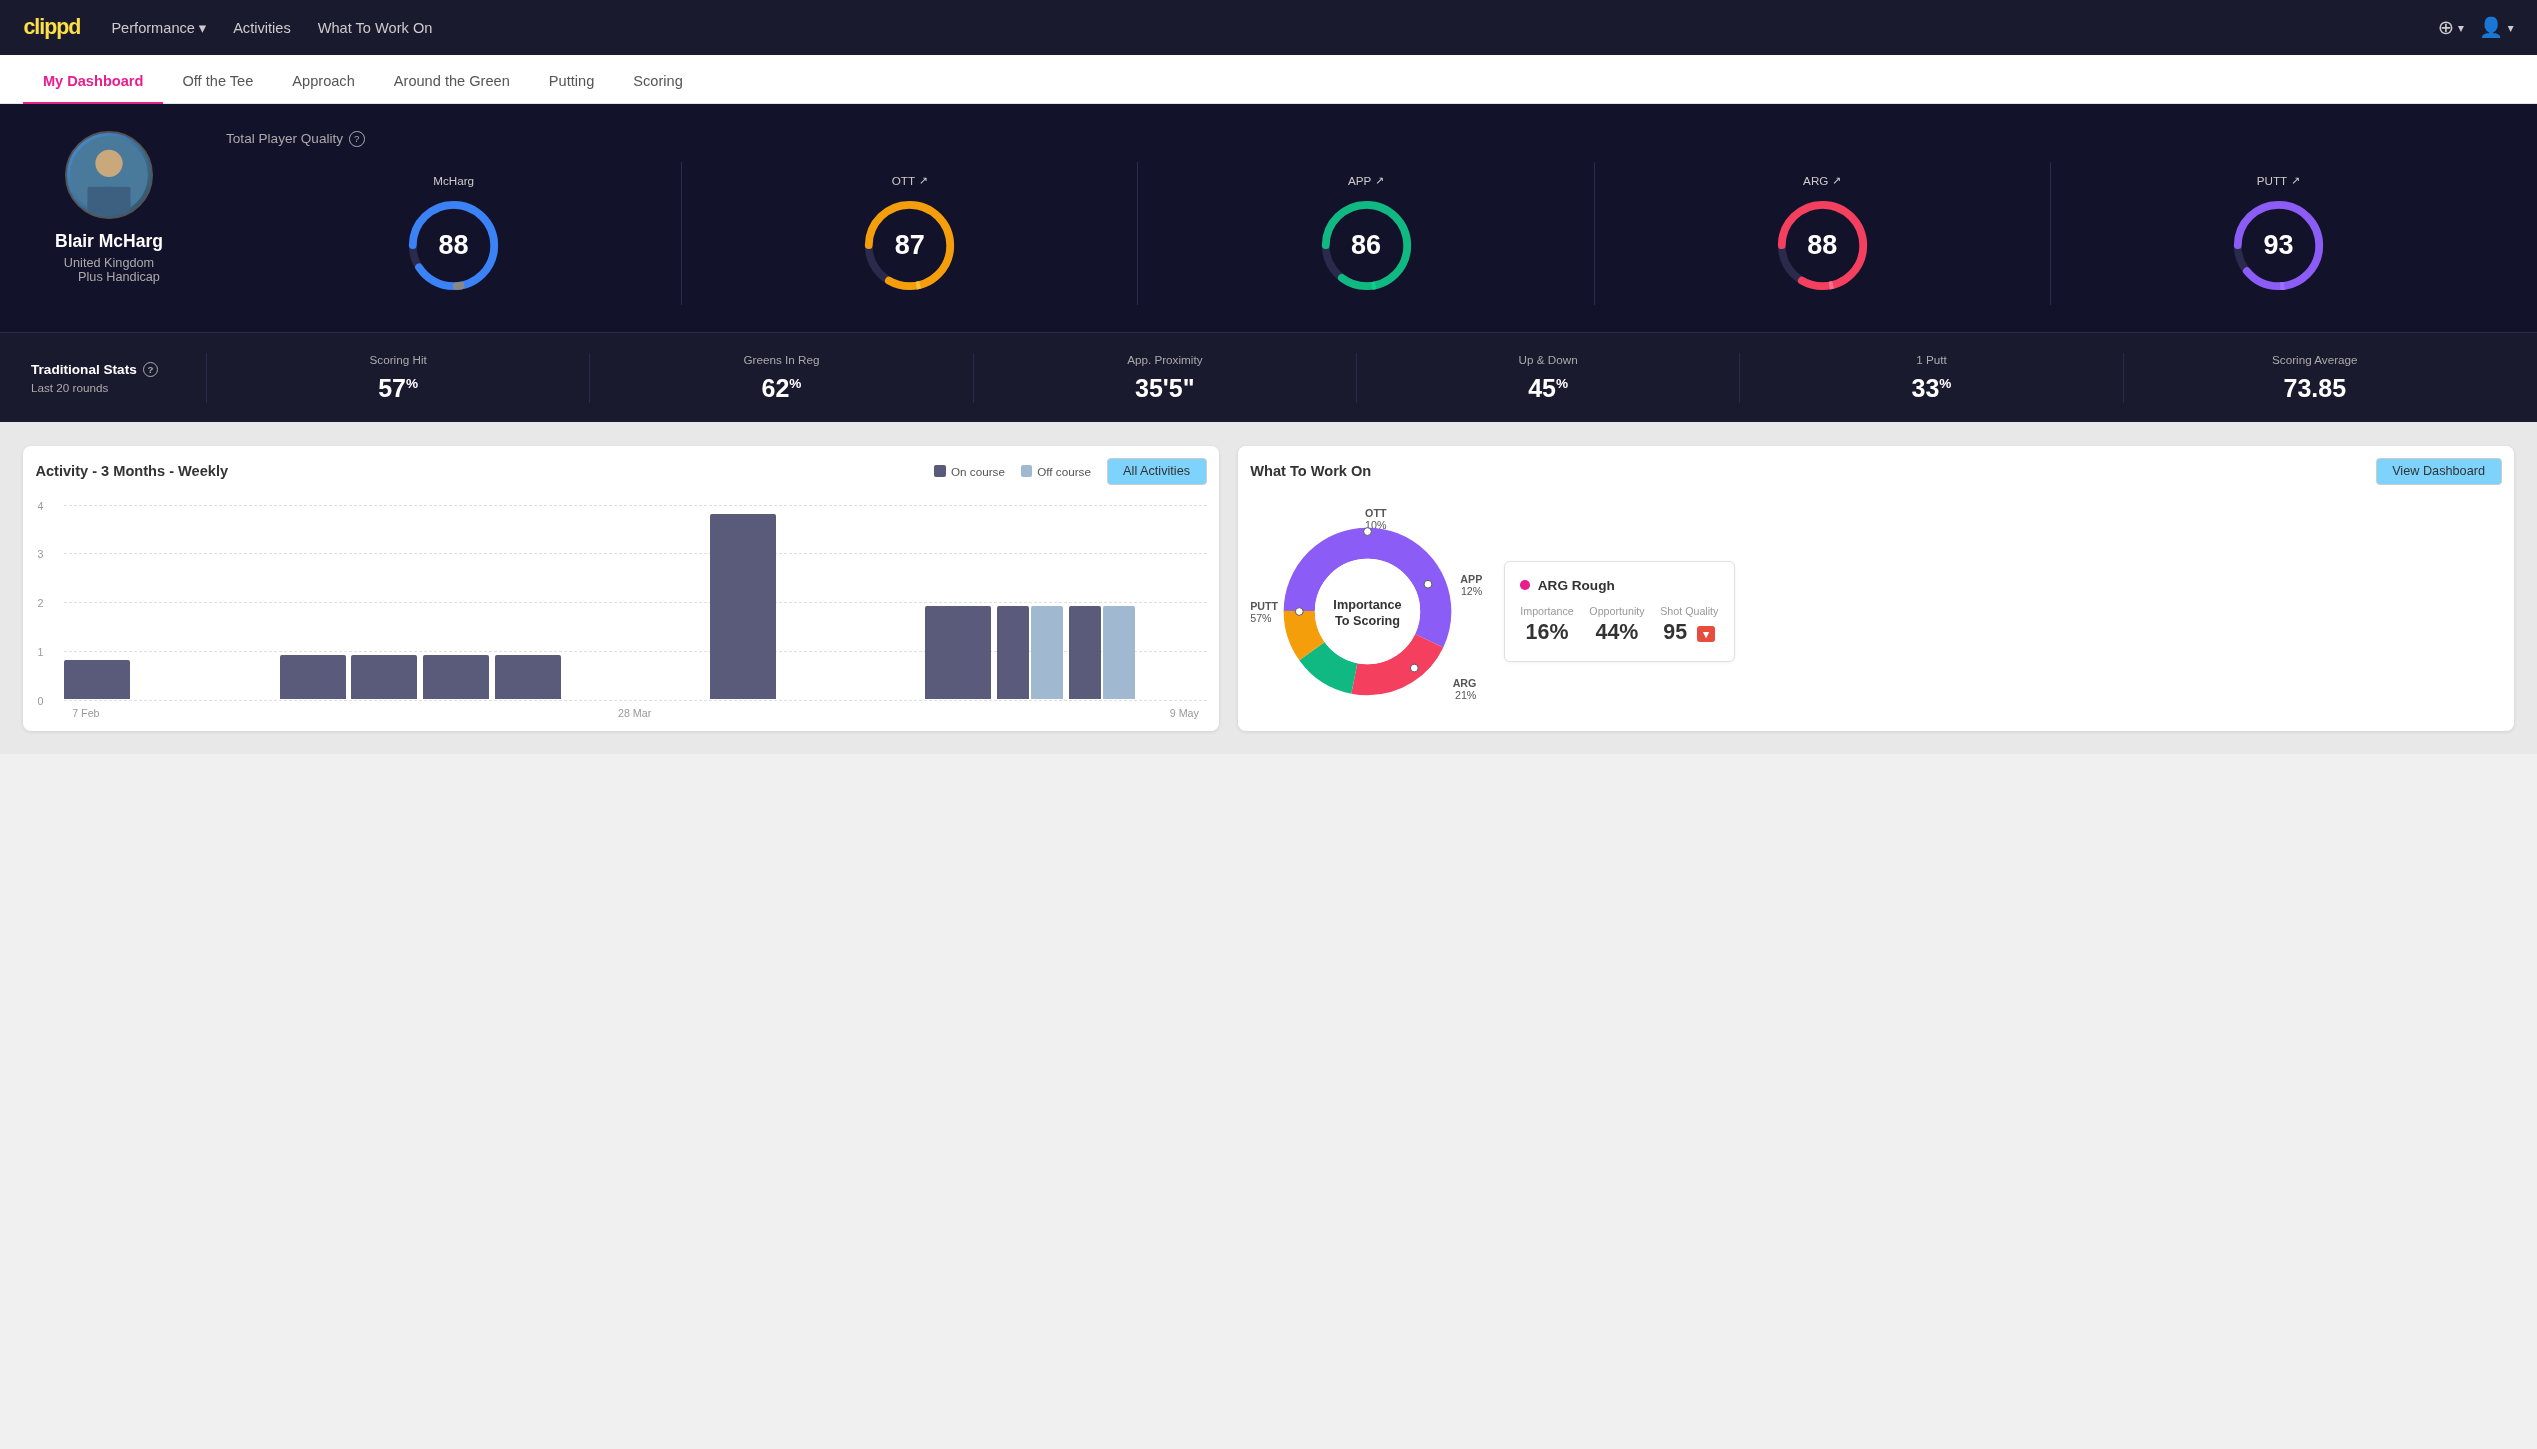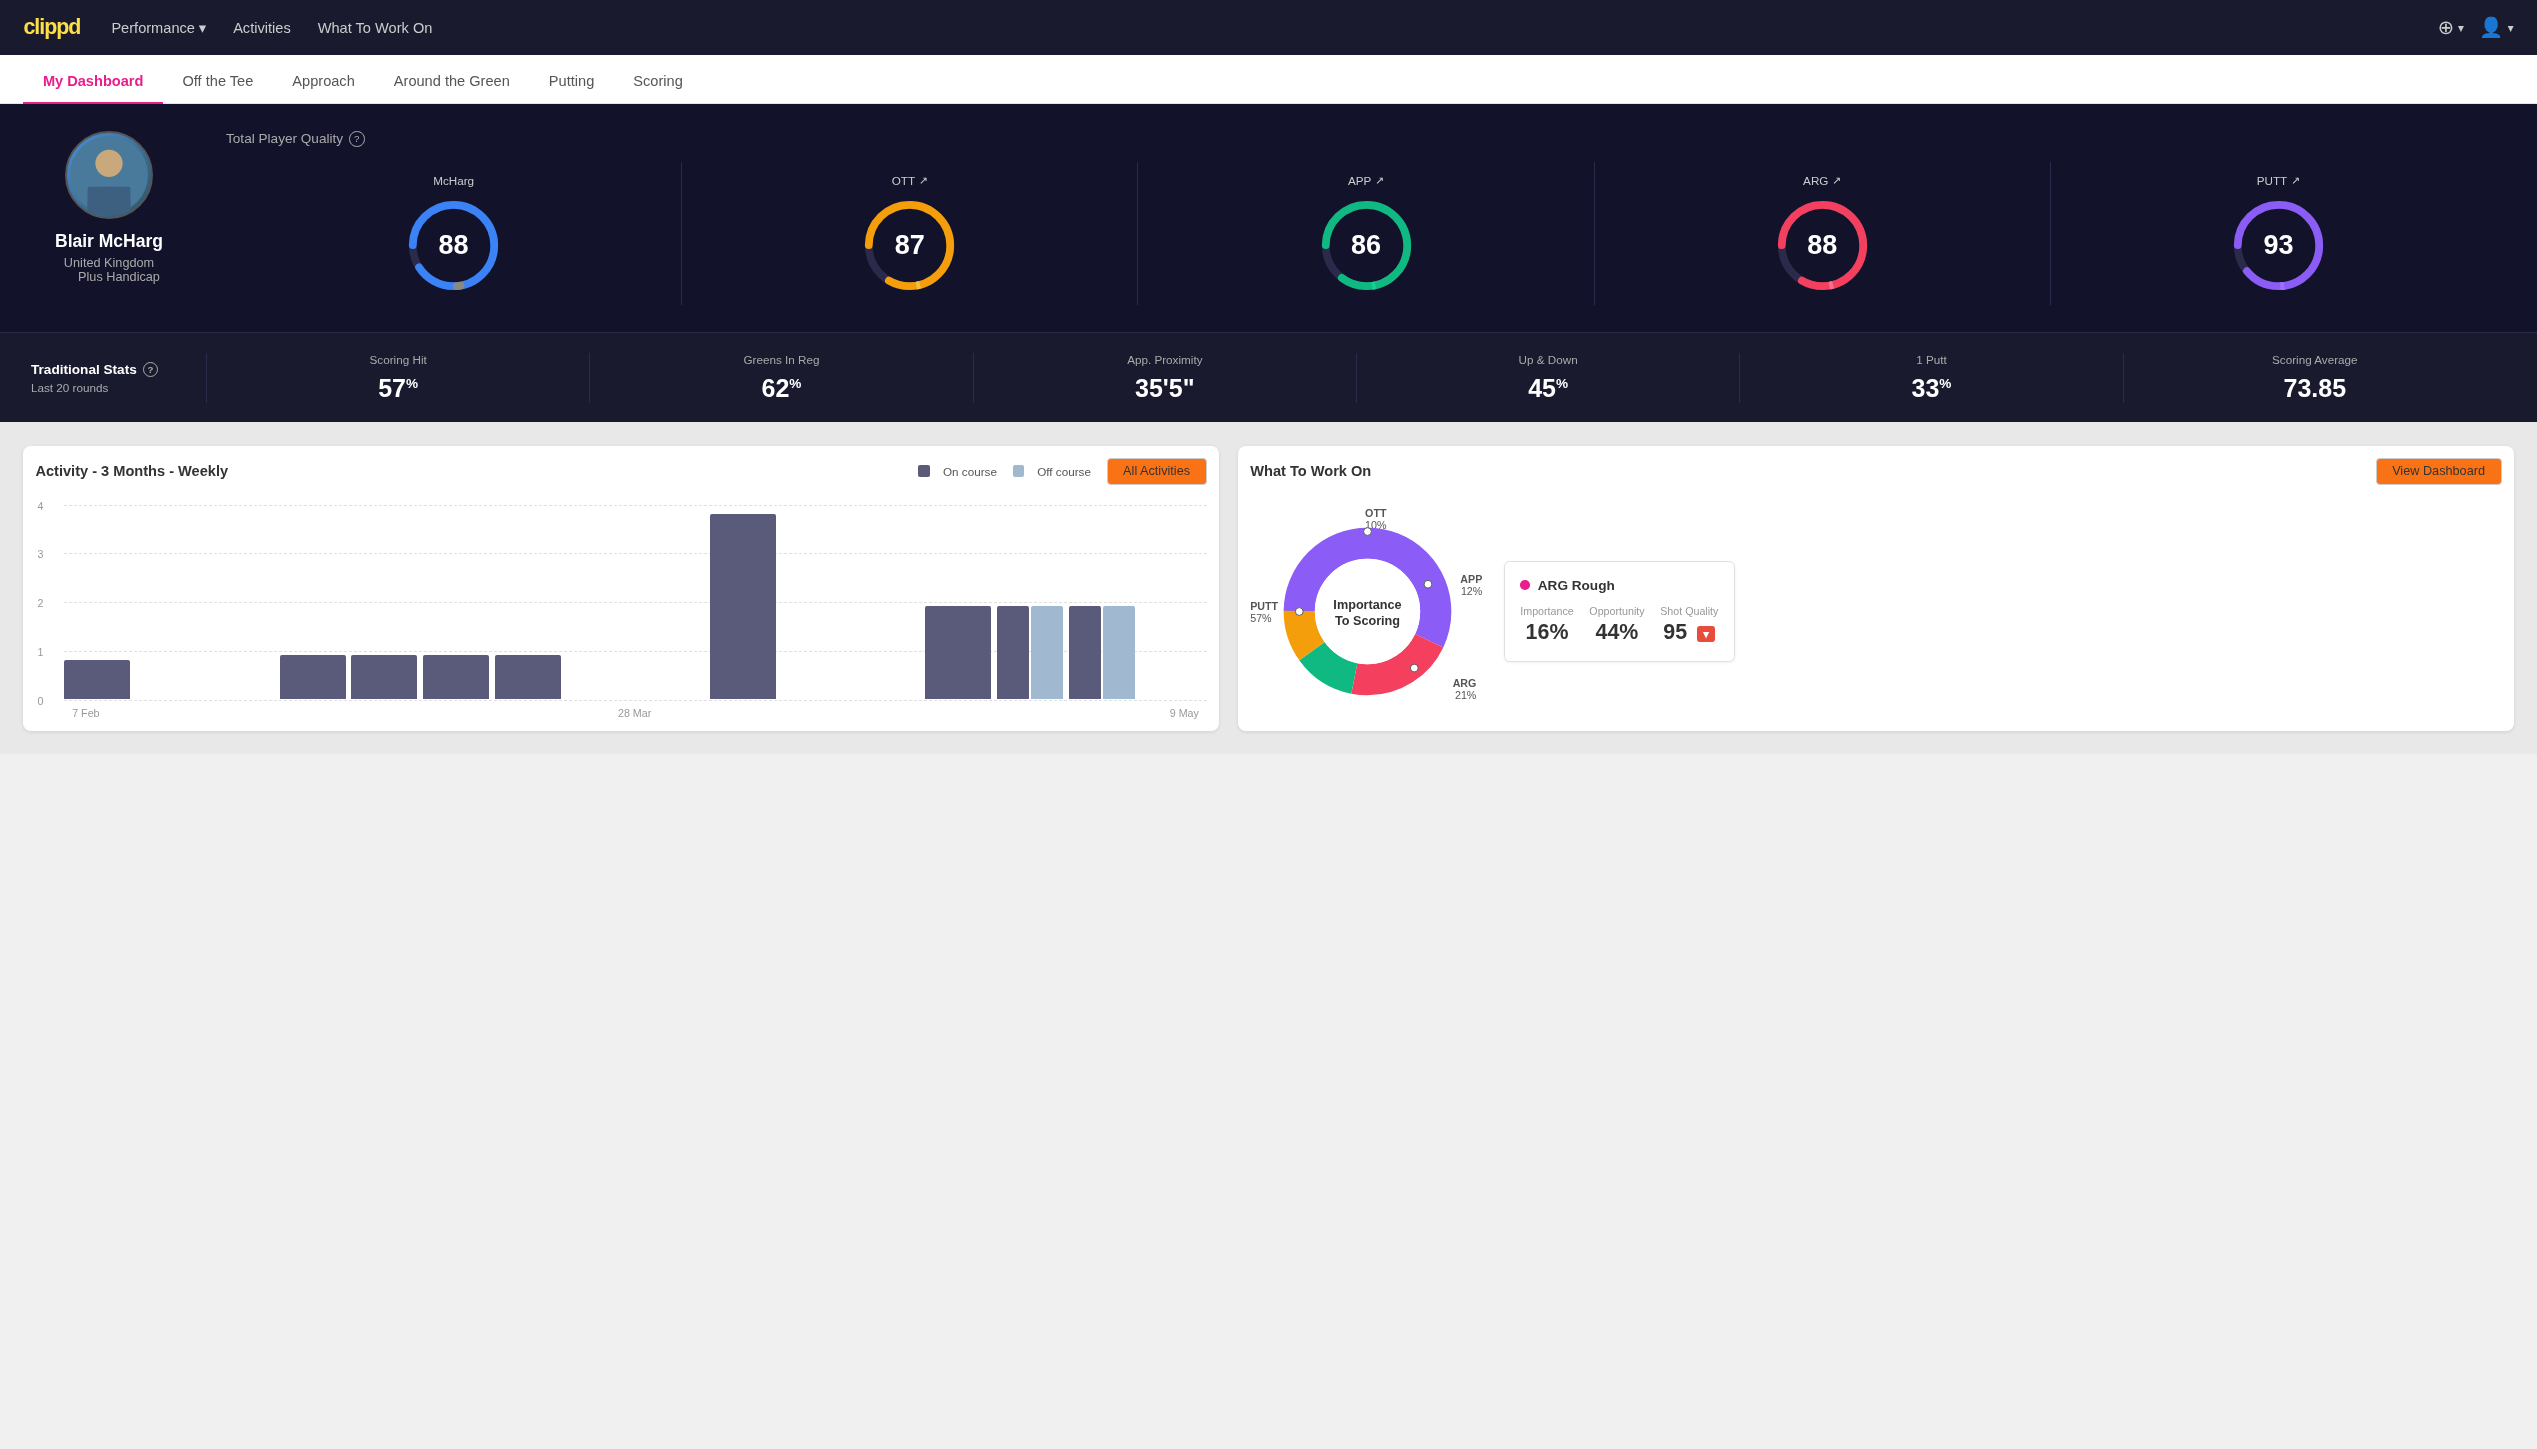--- a/index.html
+++ b/index.html
@@ -138,25 +138,25 @@
       padding: 12px;
       box-shadow: 0 1px 3.9px rgba(0,0,0,0.1);
     }
 
     .activity-card { flex: 0 0 48%; }
     .what-card { flex: 1; }
 
     .card-header { display: flex; align-items: center; margin-bottom: 19.5px; }
     .card-title { font-size: 14.6px; font-weight: 600; color: #333; flex: 1; }
     .legend { display: flex; align-items: center; gap: 15.6px; margin-right: 15.6px; }
-    .legend-item { display: flex; align-items: center; gap: 13px; font-size: 11.7px; color: #555; }
+    .legend-item { display: flex; align-items: center; gap: 5px; font-size: 11.7px; color: #555; }
     .legend-dot { width: 11.7px; height: 11.7px; border-radius: 1.9px; }
     .btn-outline {
       border: 1px solid #ccc;
-      background: #f97316;
+      background: #7dd3fc;
       color: #333;
       padding: 5.8px 15.6px;
       border-radius: 3.9px;
       font-size: 12.7px;
       cursor: pointer;
     }
 
     
     .bar-chart { position: relative; height: 214px; }
     .chart-grid { position: absolute; top: 0; left: 29px; right: 0; height: 195px; }

